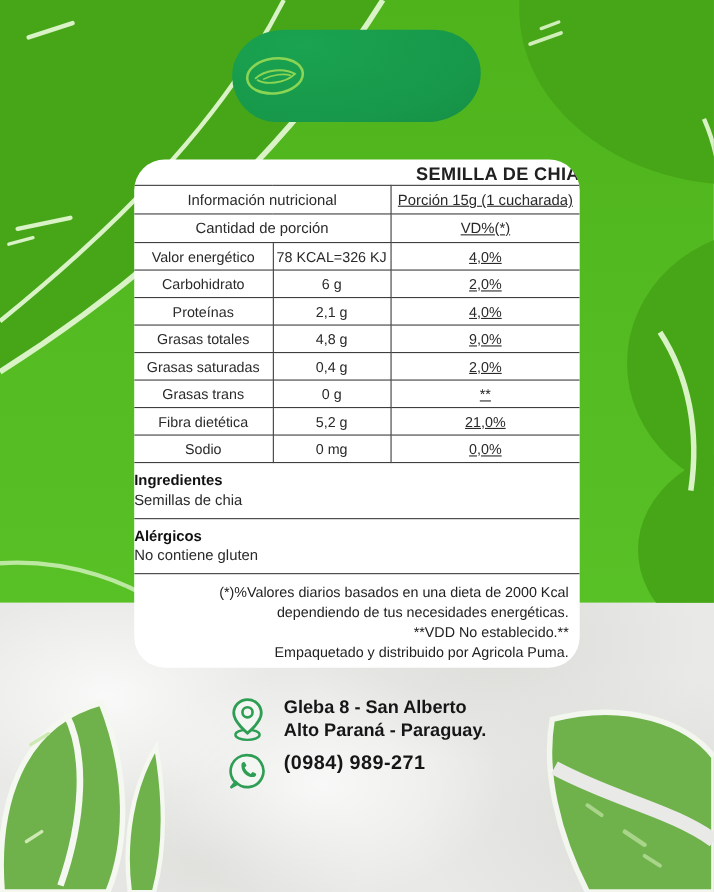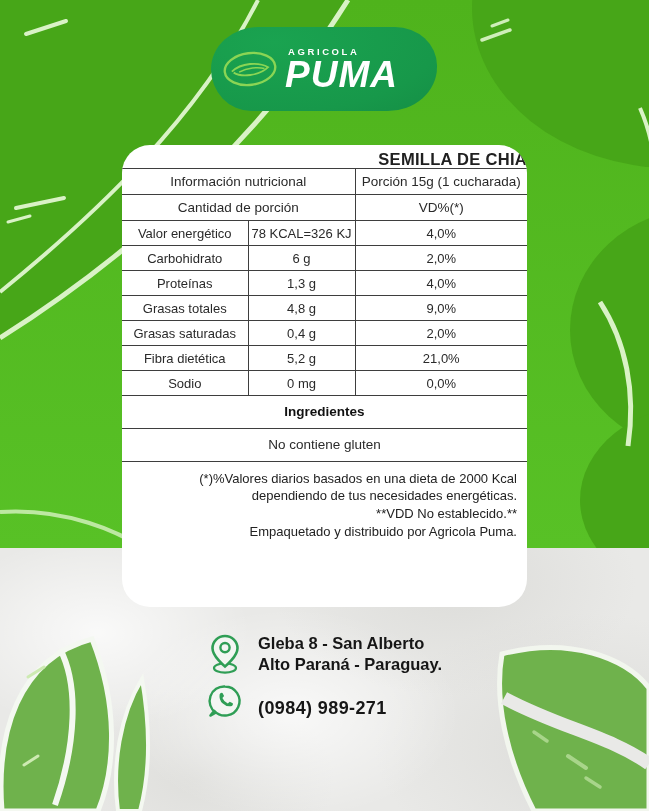--- a/index.html
+++ b/index.html
@@ -39,29 +39,29 @@
   .card{
     position:absolute;left:122px;top:145px;width:405px;height:462px;
     background:#ffffff;border-radius:28px;box-sizing:border-box;
     color:#202020;overflow:hidden;
   }
   .card-title{height:23px;text-align:right;font-weight:bold;font-size:16.5px;
     letter-spacing:.3px;padding-top:6px;box-sizing:border-box;line-height:17px;}
   table.nutri{width:100%;border-collapse:collapse;table-layout:fixed;font-size:13px;color:#2a2a2a;}
   table.nutri td{border:1px solid #3e3e3e;text-align:center;padding:0;overflow:hidden;}
   table.nutri td:first-child{border-left:none;}
-  table.nutri td:last-child{border-right:none;}
+  table.nutri td:last-child{border-right:none;text-decoration:underline;}
   table.nutri tr.hdr td{height:25px;font-size:13.5px;}
   table.nutri tr.row td{height:24px;}
-  .section{text-align:center;border-bottom:1px solid #3e3e3e;padding:7px 0 7px;font-size:13.5px;line-height:1.32;color:#2a2a2a;}
+  .section{text-align:left;border-bottom:1px solid #3e3e3e;padding:7px 0 7px;font-size:13.5px;line-height:1.32;color:#2a2a2a;}
   .section .heading{font-weight:bold;color:#111;}
   .footnote{text-align:right;font-size:13px;line-height:1.37;padding:8px 10px 0;color:#222;}
   
   .contact{position:absolute;left:207px;top:633px;color:#161616;}
-  .contact-row{display:flex;align-items:flex-end;margin-bottom:8px;}
+  .contact-row{display:flex;align-items:flex-start;margin-bottom:8px;}
   .contact-icon{flex:0 0 auto;margin-right:15px;}
   .addr{font-size:16.5px;font-weight:bold;line-height:1.27;}
   .phone{font-size:18px;font-weight:bold;letter-spacing:.4px;}
 </style>
 </head>
 <body>
 
 <div class="gray-texture"></div>
 
 <svg class="green-bg" viewBox="0 0 649 548" width="649" height="548">
@@ -109,24 +109,20 @@
   <path d="M112,142 l14,9" stroke="#a8d58a" stroke-width="3.5" stroke-linecap="round"></path>
   <path d="M60,96 l13,9" stroke="#a8d58a" stroke-width="3.5" stroke-linecap="round"></path>
 </svg>
 
 <div class="logo-blob">
   <svg class="logo-emblem" viewBox="0 0 64 48">
     <ellipse cx="32" cy="24" rx="28" ry="17.5" fill="none" stroke="#8ad554" stroke-width="2.6" transform="rotate(-7 32 24)"></ellipse>
     <path d="M12,27 C22,17 42,16 52,22 C42,32 22,33 14,28" fill="none" stroke="#8ad554" stroke-width="2"></path>
     <path d="M20,27.5 C29,22.5 41,21.5 48,23.5" fill="none" stroke="#8ad554" stroke-width="1.6"></path>
   </svg>
-  <div class="logo-text">
-    <div class="brand-top">AGRICOLA</div>
-    <div class="brand-name">PUMA</div>
-  </div>
 </div>
 
 <div class="card">
   <div class="card-title">SEMILLA DE CHIA</div>
 
   <table class="nutri">
     <colgroup>
         <col style="width:126px">
         <col style="width:107px">
         <col>
@@ -145,51 +141,58 @@
       <td>78 KCAL=326 KJ</td>
       <td>4,0%</td>
     </tr>
     <tr class="row">
       <td>Carbohidrato</td>
       <td>6 g</td>
       <td>2,0%</td>
     </tr>
     <tr class="row">
       <td>Proteínas</td>
-      <td>1,3 g</td>
+      <td>2,1 g</td>
       <td>4,0%</td>
     </tr>
     <tr class="row">
       <td>Grasas totales</td>
       <td>4,8 g</td>
       <td>9,0%</td>
     </tr>
     <tr class="row">
       <td>Grasas saturadas</td>
       <td>0,4 g</td>
       <td>2,0%</td>
     </tr>
     <tr class="row">
+      <td>Grasas trans</td>
+      <td>0 g</td>
+      <td>**</td>
+    </tr>
+    <tr class="row">
       <td>Fibra dietética</td>
       <td>5,2 g</td>
       <td>21,0%</td>
     </tr>
     <tr class="row">
       <td>Sodio</td>
       <td>0 mg</td>
       <td>0,0%</td>
     </tr>
   </tbody>
     </table>
 
   <div class="section">
     <div class="heading">Ingredientes</div>
+    <div>Semillas de chia</div>
   </div>
 
   <div class="section">
+    <div class="heading">Alérgicos</div>
     <div>No contiene gluten</div>
   </div>
 
   <div class="footnote">
     <div>(*)%Valores diarios basados en una dieta de 2000 Kcal</div>
     <div>dependiendo de tus necesidades energéticas.</div>
     <div>**VDD No establecido.**</div>
     <div>Empaquetado y distribuido por Agricola Puma.</div>
   </div>
 </div>

